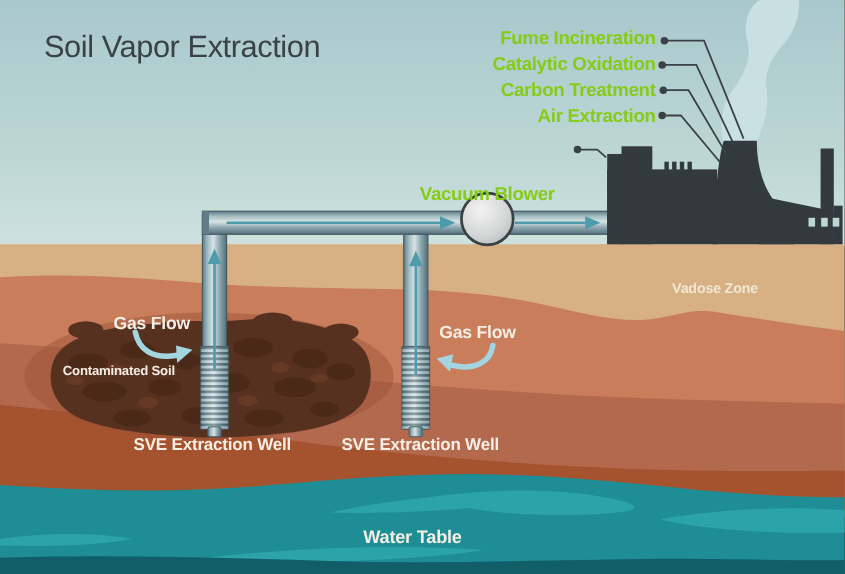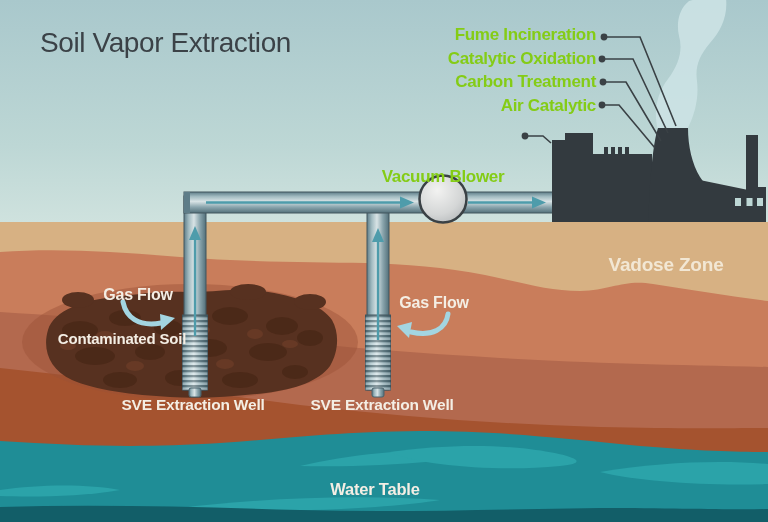--- a/index.html
+++ b/index.html
@@ -12,24 +12,24 @@
   .lbl{position:absolute;white-space:nowrap;line-height:1.1;}
   .dark{color:#84cc16;font-weight:700;letter-spacing:-0.3px;}
   .light{color:#f4eee4;font-weight:700;letter-spacing:-0.2px;}
   .title{left:40px;top:28px;font-size:28px;color:#3b4247;font-weight:400;letter-spacing:-0.4px;}
   .stack{position:absolute;right:172px;top:26px;display:flex;flex-direction:column;align-items:flex-end;gap:5px;}
   .stack .item{font-size:17px;}
   .tf{right:251px;top:123px;font-size:17px;}
   .vb{left:443px;top:152px;transform:translateX(-50%);font-size:17px;margin-top:16px;}
   .gfL{left:138px;top:286px;transform:translateX(-50%);font-size:16px;}
   .gfR{left:434px;top:294px;transform:translateX(-50%);font-size:16px;}
-  .cs{left:122px;top:331px;transform:translateX(-50%);font-size:15px;}
+  .cs{left:108px;top:331px;transform:translateX(-50%);font-size:12px;}
   .sveL{left:193px;top:396px;transform:translateX(-50%);font-size:15.5px;}
   .sveR{left:382px;top:396px;transform:translateX(-50%);font-size:15.5px;}
-  .vz{left:650px;top:255px;transform:translateX(-50%);font-size:19px;color:#f2e7d4;margin-left:16px;}
+  .vz{left:650px;top:255px;transform:translateX(-50%);font-size:13px;color:#f2e7d4;}
   .wt{left:375px;top:480px;transform:translateX(-50%);font-size:16.5px;}
 </style>
 </head>
 <body>
 
 <div class="canvas">
 
 <svg width="768" height="522" viewBox="0 0 768 522">
   <defs>
     <linearGradient id="skyGrad" x1="0" y1="0" x2="0" y2="1">
@@ -194,21 +194,21 @@
     <polygon points="397,326 412,322 409,338" fill="#a3d5e1"></polygon>
   </g>
 </svg>
 
 <div class="lbl title">Soil Vapor Extraction</div>
 
 <div class="stack">
   <div class="item lbl dark" style="position:static">Fume Incineration</div>
   <div class="item lbl dark" style="position:static">Catalytic Oxidation</div>
   <div class="item lbl dark" style="position:static">Carbon Treatment</div>
-  <div class="item lbl dark" style="position:static">Air Catalytic</div>
+  <div class="item lbl dark" style="position:static">Air Extraction</div>
 </div>
 
 <div class="lbl dark vb">Vacuum Blower</div>
 <div class="lbl light gfL">Gas Flow</div>
 <div class="lbl light gfR">Gas Flow</div>
 <div class="lbl light cs">Contaminated Soil</div>
 <div class="lbl light sveL">SVE Extraction Well</div>
 <div class="lbl light sveR">SVE Extraction Well</div>
 <div class="lbl light vz">Vadose Zone</div>
 <div class="lbl light wt">Water Table</div>

